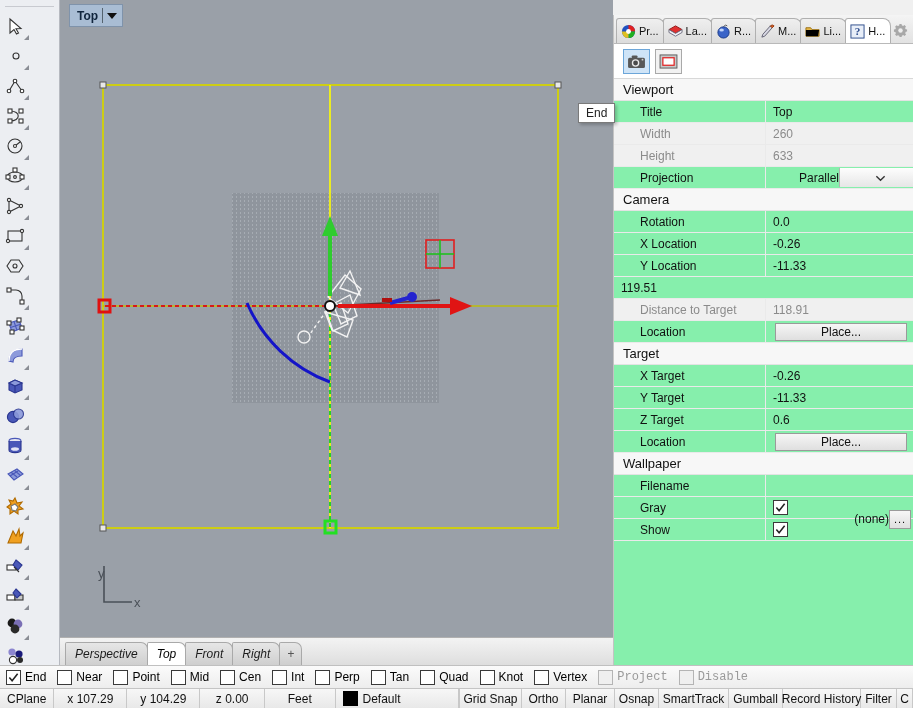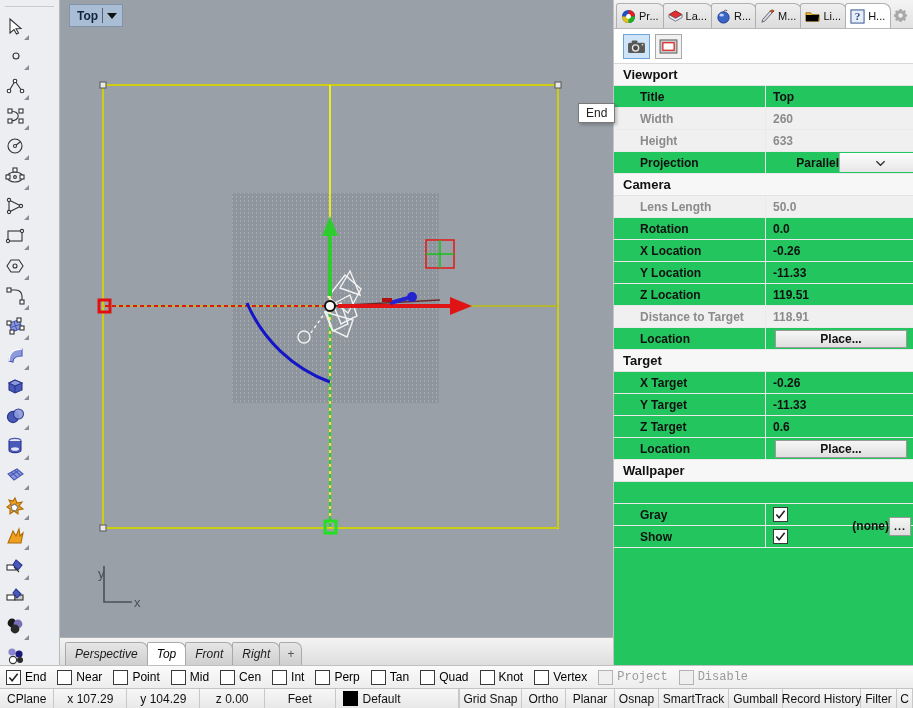--- a/index.html
+++ b/index.html
@@ -79,21 +79,21 @@
     margin-right:-1px;
     border-radius:2px 7px 0 0;
     position:relative;
     font-style:italic;
   }
   .vtab.active{background:#ffffff;color:#000;z-index:3;}
   .vtab.plus{padding:0 7px;color:#555;}
 
   
   #panel{
-    position:absolute;left:613px;top:0;width:300px;height:665px;
+    position:absolute;left:613px;top:15px;width:300px;height:665px;
     background:#ffffff;box-sizing:border-box;
     border-left:1px solid #c3c3c3;
   }
   #ptabs{
     height:29px;background:linear-gradient(#f4f4f4,#e2e2e2);
     border-bottom:1px solid #b9b9b9;
     display:flex;align-items:flex-end;position:relative;
     padding-left:2px;box-sizing:border-box;
   }
   .ptab{
@@ -113,21 +113,21 @@
     height:34px;background:#ffffff;border-bottom:1px solid #d8d8d8;
     display:flex;align-items:center;padding-left:9px;gap:5px;
   }
   .pbtn{
     width:27px;height:25px;box-sizing:border-box;
     display:flex;align-items:center;justify-content:center;
     border:1px solid #a9a9a9;background:#f2f2f2;
   }
   .pbtn.sel{background:#cfe4f7;border-color:#6ca6d9;}
 
-  #plist{position:absolute;left:0;top:64px;right:0;bottom:0;background:#22c55e;overflow:hidden;font-weight:bold;}
+  #plist{position:absolute;left:0;top:64px;right:0;bottom:0;background:#86efac;overflow:hidden;}
   .grp{
     height:21px;line-height:21px;
     font-size:13px;color:#111;
     padding-left:9px;
     background:#f7f7f7;
     border-bottom:1px solid #e3e3e3;
   }
   .row{
     height:21px;display:flex;align-items:stretch;
     border-bottom:1px solid #eaeaea;
@@ -595,38 +595,33 @@
           <div class="val combo">
             <span>Parallel</span>
             <span class="cbx">
               <svg width="11" height="8" viewBox="0 0 12 8">
                 <path d="M1.5 2 L6 6.4 L10.5 2" fill="none" stroke="#333" stroke-width="1.5"></path>
               </svg>
             </span>
           </div>
         </div>
         <div class="grp">Camera</div>
-        <div class="row ro">
-          <div class="lbl">Lens Length</div>
-          <div class="val">50.0</div>
-        </div>
         <div class="row">
           <div class="lbl">Rotation</div>
           <div class="val">0.0</div>
         </div>
         <div class="row">
           <div class="lbl">X Location</div>
           <div class="val">-0.26</div>
         </div>
         <div class="row">
           <div class="lbl">Y Location</div>
           <div class="val">-11.33</div>
         </div>
         <div class="row">
-          <div class="lbl">Z Location</div>
           <div class="val">119.51</div>
         </div>
         <div class="row ro">
           <div class="lbl">Distance to Target</div>
           <div class="val">118.91</div>
         </div>
         <div class="row">
           <div class="lbl">Location</div>
           <div class="val" style="padding: 0px;">
             <span class="btncell">Place...</span>
@@ -646,20 +641,21 @@
           <div class="val">0.6</div>
         </div>
         <div class="row">
           <div class="lbl">Location</div>
           <div class="val" style="padding: 0px;">
             <span class="btncell">Place...</span>
           </div>
         </div>
         <div class="grp">Wallpaper</div>
         <div class="row">
+          <div class="lbl">Filename</div>
           <div class="val" style="padding: 0px; margin-top: 44px;">
             <span style="flex:1;padding-left:7px">(none)</span>
             <span class="dots">...</span>
           </div>
         </div>
         <div class="row">
           <div class="lbl">Gray</div>
           <div class="val">
             <span class="chk">
               <svg width="11" height="11" viewBox="0 0 12 12">

